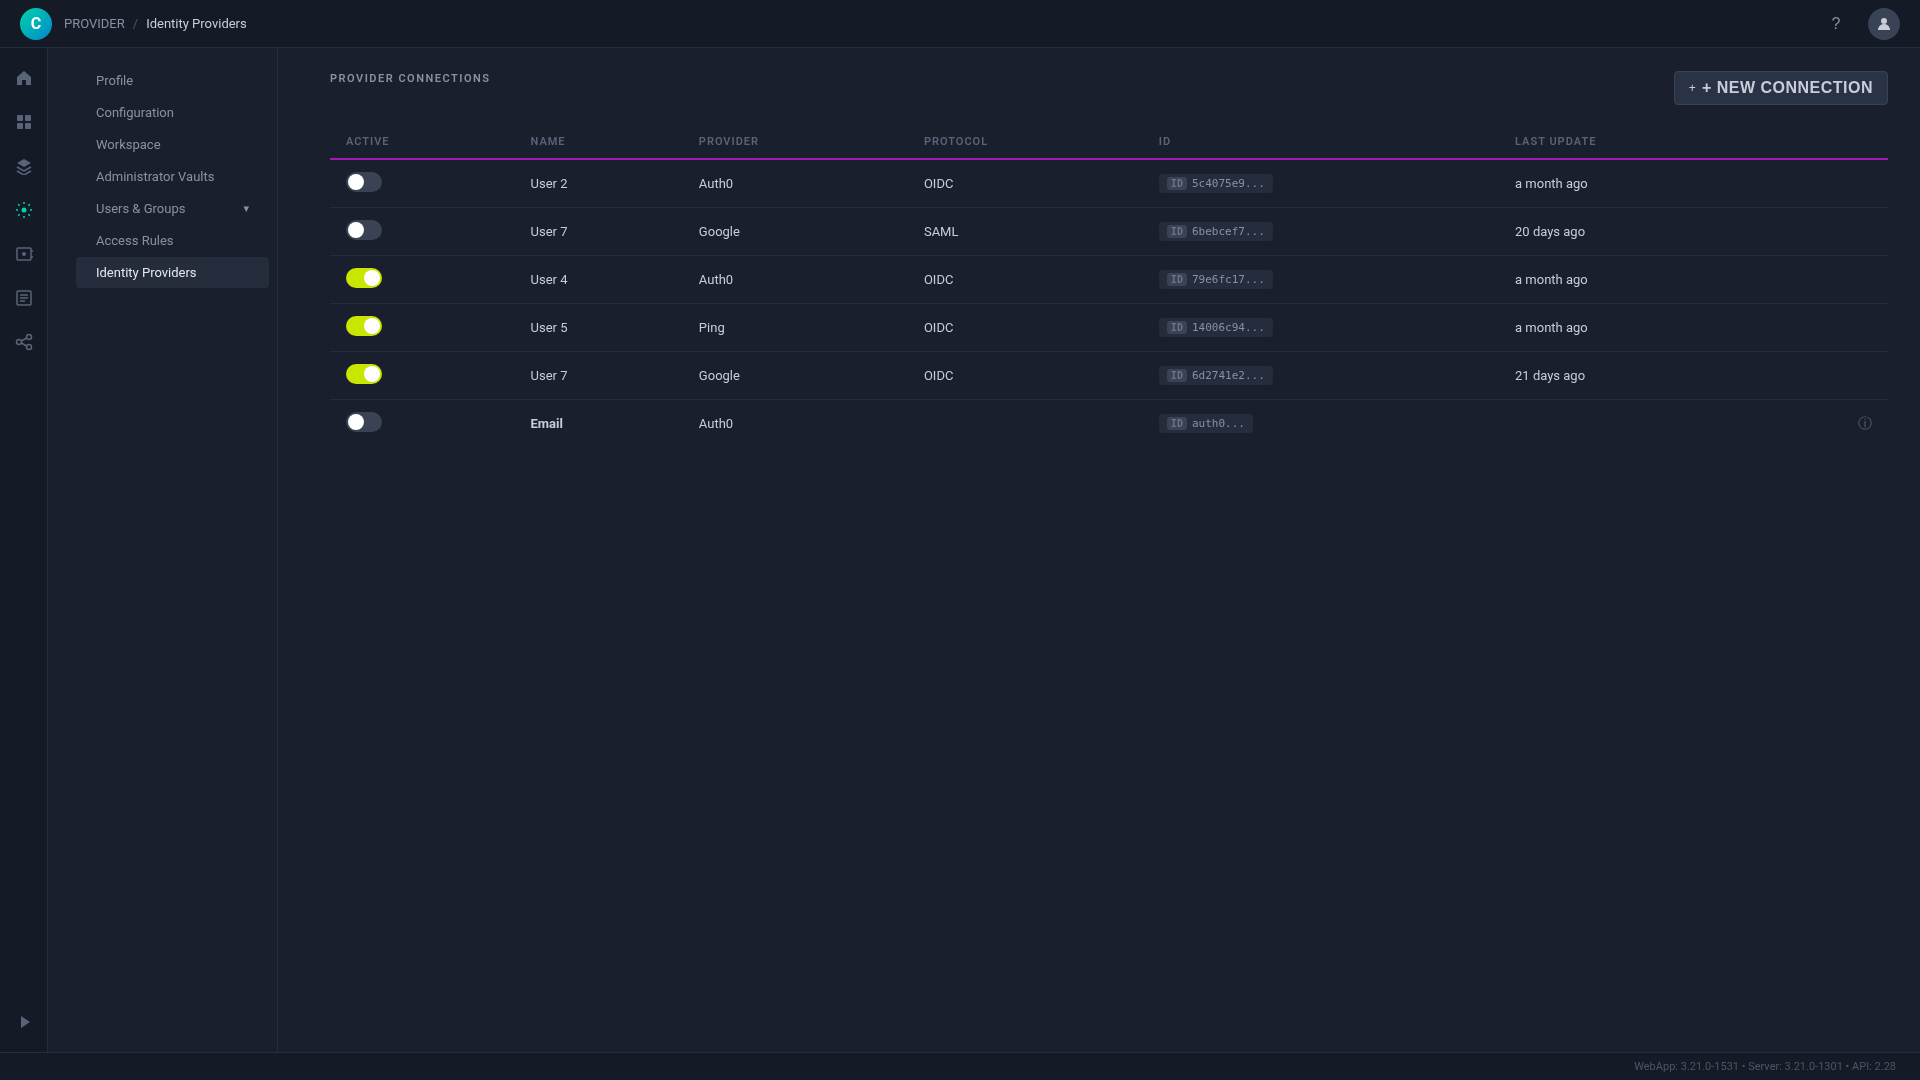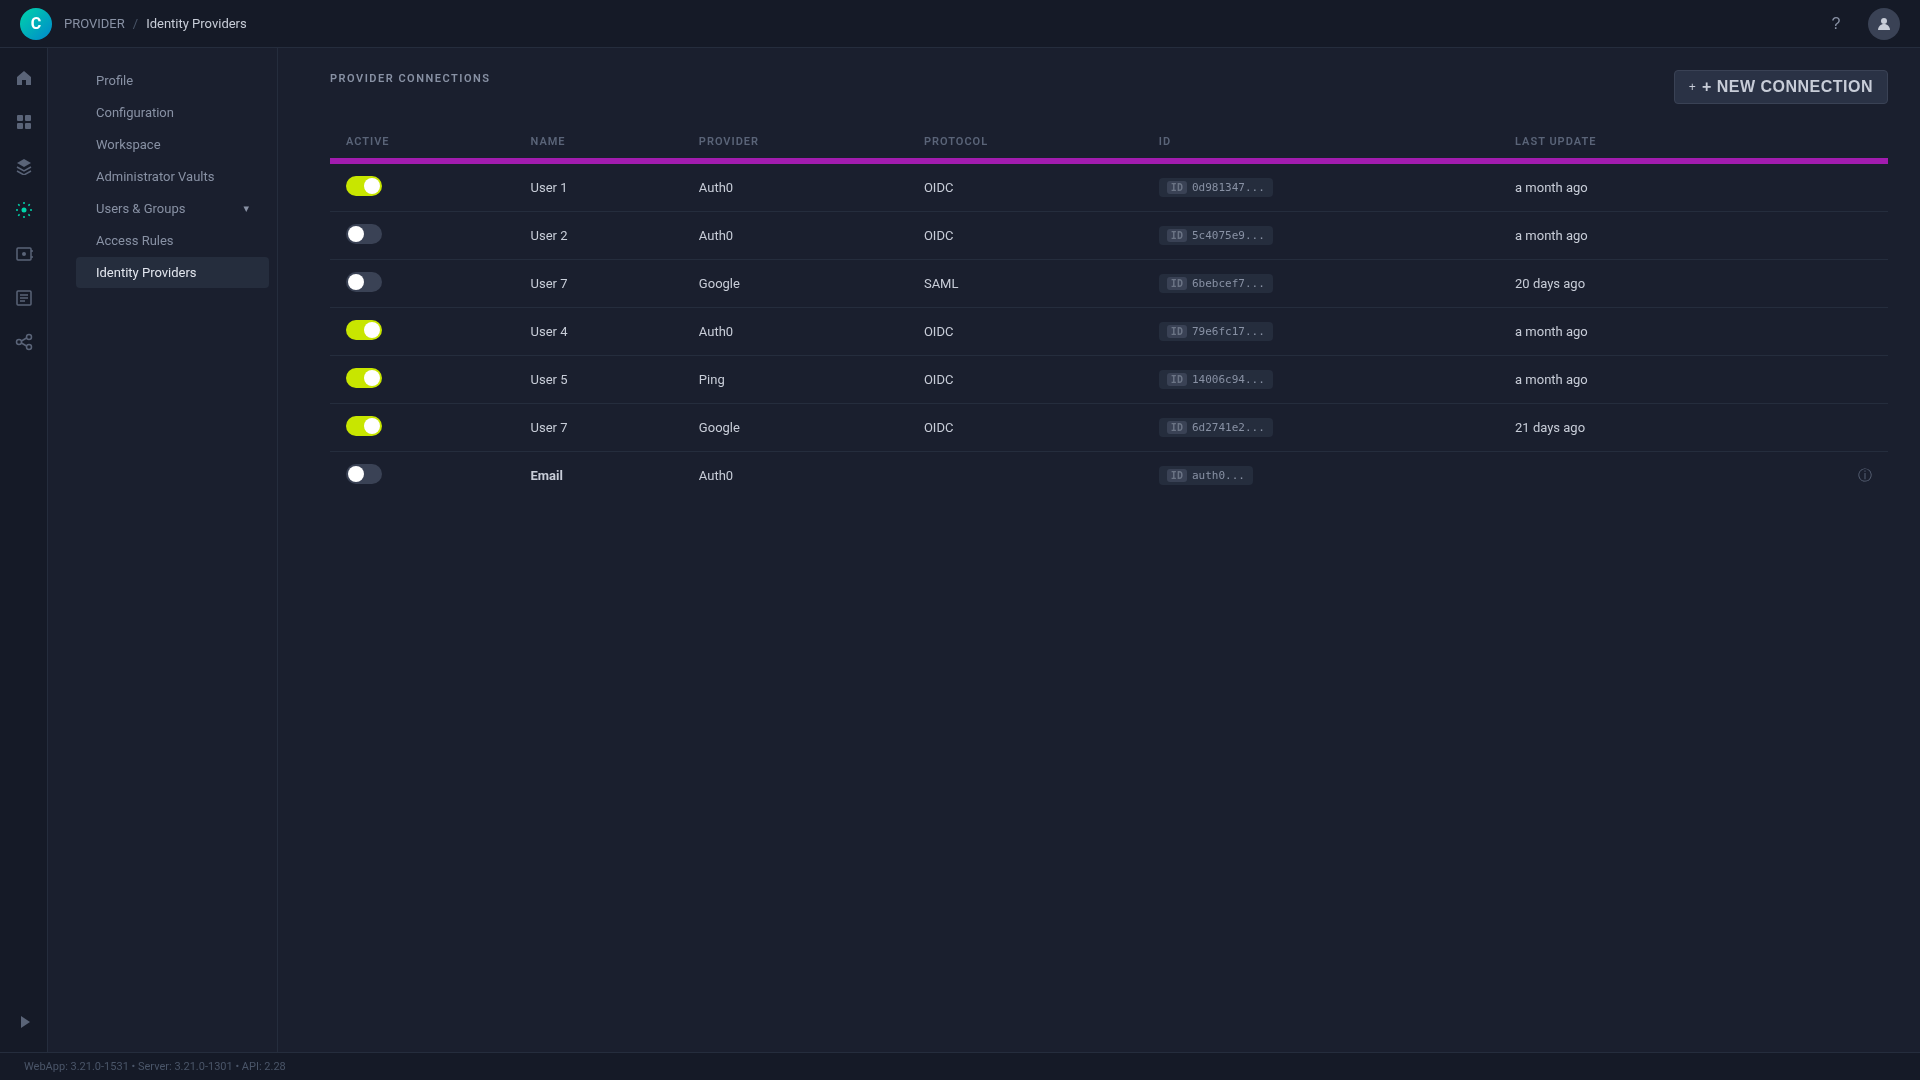--- a/index.html
+++ b/index.html
@@ -189,21 +189,21 @@
       border-collapse: collapse;
       margin-top: 8px;
     }
     .provider-table th {
       text-align: left;
       font-size: 11px;
       font-weight: 600;
       letter-spacing: 1px;
       color: #5a6478;
       padding: 10px 16px;
-      border-bottom: 6px solid #a21caf;
+      border-bottom: 2px solid #a21caf;
       text-transform: uppercase;
     }
     .provider-table td {
       padding: 12px 16px;
       font-size: 13px;
       color: #c8cdd8;
       border-bottom: 1px solid #252d3d;
     }
     .provider-table tr:last-child td { border-bottom: none; }
 
@@ -265,21 +265,21 @@
       font-size: 14px;
     }
 
     
     .footer {
       height: 28px;
       background: #151a27;
       border-top: 1px solid #252d3d;
       display: flex;
       align-items: center;
-      justify-content: flex-start;
+      justify-content: flex-end;
       padding: 0 24px;
       font-size: 11px;
       color: #4a5568;
       flex-shrink: 0;
     }
   </style>
 </head>
 <body>
 
 <div class="top-header">
@@ -384,53 +384,41 @@
     <div class="sidebar-item">
       <span>Access Rules</span>
     </div>
     <div class="sidebar-item active">
       <span>Identity Providers</span>
     </div>
   </div>
 
   <div class="main-content">
 
-    <div style="display:flex; align-items:center; justify-content:space-between; margin-bottom:20px;">
+    <div style="display:flex; align-items:flex-end; justify-content:space-between; margin-bottom:20px;">
       <div class="section-title">PROVIDER CONNECTIONS</div>
       <button class="new-connection-btn">
         <span>+</span>
         <span style="font-size:16px; letter-spacing:0.5px; font-weight:700;">+ NEW CONNECTION</span>
       </button>
     </div>
 
     <table class="provider-table">
       <thead>
         <tr>
           <th>ACTIVE</th>
           <th>NAME</th>
           <th>PROVIDER</th>
           <th>PROTOCOL</th>
           <th>ID</th>
           <th>LAST UPDATE</th>
           <th></th>
         </tr>
       </thead>
       <tbody id="table-body">
-      <tr>
-            <td><div class="toggle on"><div class="toggle-knob"></div></div></td>
-            <td>User 1</td>
-            <td>Auth0</td>
-            <td>OIDC</td>
-            <td><span class="id-badge">
-                <span class="id-label">ID</span>
-                <span>0d981347...</span>
-              </span></td>
-            <td>a month ago</td>
-            <td style="text-align: right;"></td>
-          </tr>
           <tr>
             <td><div class="toggle off"><div class="toggle-knob"></div></div></td>
             <td>User 2</td>
             <td>Auth0</td>
             <td>OIDC</td>
             <td><span class="id-badge">
                 <span class="id-label">ID</span>
                 <span>5c4075e9...</span>
               </span></td>
             <td>a month ago</td>

